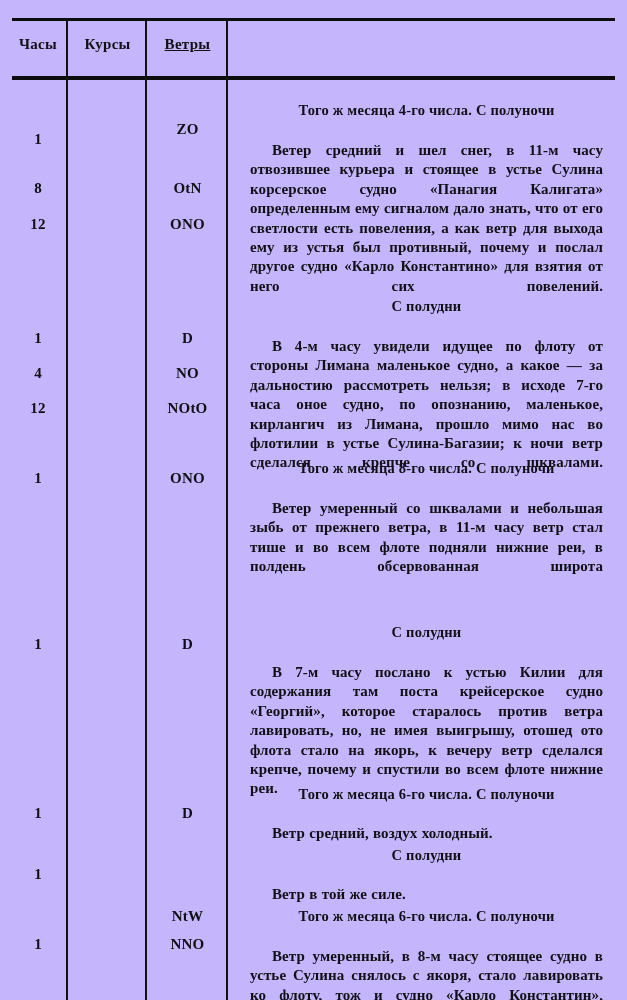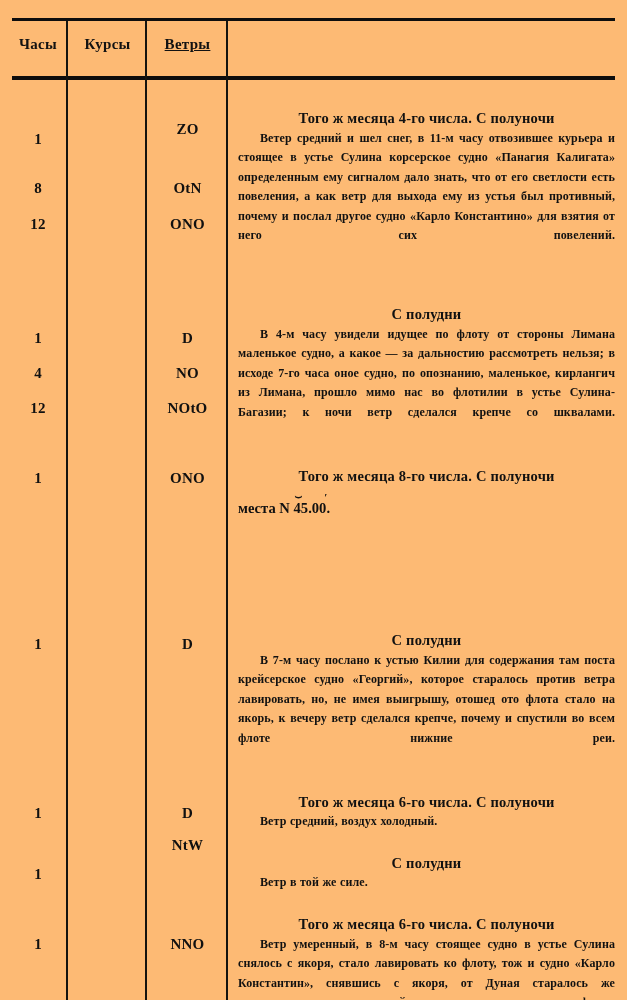--- a/index.html
+++ b/index.html
@@ -14,21 +14,21 @@
     overflow: hidden;
     font-family: "Liberation Serif", "DejaVu Serif", serif;
     color: #1a1a1a;
     -webkit-font-smoothing: none;
   }
 
   
   #page {
     position: absolute;
     inset: 0;
-    background: #fdba74;
+    background: #c4b5fd;
   }
 
   
   .hrule {
     position: absolute;
     left: 12px;
     width: 603px;
     background: #0d0d0d;
   }
   #rule-top    { top: 18px;  height: 3px; }
@@ -76,32 +76,32 @@
     top: 84px;
     width: 377px;
   }
 
   .section-heading {
     text-align: center;
     font-size: 14.5px;
     font-weight: 600;
     letter-spacing: 0.2px;
     color: #111111;
-    margin: 12px;
+    margin: 4px;
     padding: 0;
   }
 
   .para {
     text-align: justify;
     text-align-last: justify;
-    font-size: 12px;
+    font-size: 15px;
     font-weight: 600;
     line-height: 19.4px;
     color: #111111;
-    margin: 0;
+    margin: 12px;
     padding: 0;
     letter-spacing: 0.1px;
     word-spacing: 0.4px;
   }
   .para.ragged {
     text-align: right;
     text-align-last: left;
   }
   .para .indent { display: inline-block; width: 22px; }
 
@@ -167,21 +167,21 @@
 
   <div class="wind-cell" style="top:121px">ZO</div>
   <div class="wind-cell" style="top:180px">OtN</div>
   <div class="wind-cell" style="top:216px">ONO</div>
   <div class="wind-cell" style="top:330px">D</div>
   <div class="wind-cell" style="top:365px">NO</div>
   <div class="wind-cell" style="top:400px">NOtO</div>
   <div class="wind-cell" style="top:470px">ONO</div>
   <div class="wind-cell" style="top:636px">D</div>
   <div class="wind-cell" style="top:805px">D</div>
-  <div class="wind-cell" style="top:837px">NtW</div>
+  <div class="wind-cell" style="top:908px">NtW</div>
   <div class="wind-cell" style="top:936px">NNO</div>
 
   <div id="narrative">
 
     <div class="block" style="top:14px">
       <div class="section-heading">Того ж месяца 4-го числа. С полуночи</div>
     </div>
 
     <div class="block" style="top:45px">
       <p class="para"><span class="indent"></span><span>Ветер средний и шел снег, в 11-м часу отвозившее курьера и стоящее в устье Сулина корсерское судно «Панагия Калигата» определенным ему сигналом дало знать, что от его светлости есть повеления, а как ветр для выхода ему из устья был противный, почему и послал другое судно «Карло Константино» для взятия от него сих повелений.</span></p>
@@ -193,21 +193,21 @@
 
     <div class="block" style="top:241px">
       <p class="para"><span class="indent"></span><span>В 4-м часу увидели идущее по флоту от стороны Лимана маленькое судно, а какое — за дальностию рассмотреть нельзя; в исходе 7-го часа оное судно, по опознанию, маленькое, кирлангич из Лимана, прошло мимо нас во флотилии в устье Сулина-Багазии; к ночи ветр сделался крепче со шквалами.</span></p>
     </div>
 
     <div class="block" style="top:372px">
       <div class="section-heading">Того ж месяца 8-го числа. С полуночи</div>
     </div>
 
     <div class="block" style="top:403px">
-      <p class="latitude" style="margin-top:12px"><span>места N </span><span class="deg">45.00</span><span>.</span></p>
+      <p class="para"><span class="indent"></span><span>Ветер умеренный со шквалами и небольшая зыбь от прежнего ветра, в 11-м часу ветр стал тише и во всем флоте подняли нижние реи, в полдень обсервованная широта</span></p>
     </div>
 
     <div class="block" style="top:536px">
       <div class="section-heading">С полудни</div>
     </div>
 
     <div class="block" style="top:567px">
       <p class="para"><span class="indent"></span><span>В 7-м часу послано к устью Килии для содержания там поста крейсерское судно «Георгий», которое старалось против ветра лавировать, но, не имея выигрышу, отошед ото флота стало на якорь, к вечеру ветр сделался крепче, почему и спустили во всем флоте нижние реи.</span></p>
     </div>
 

